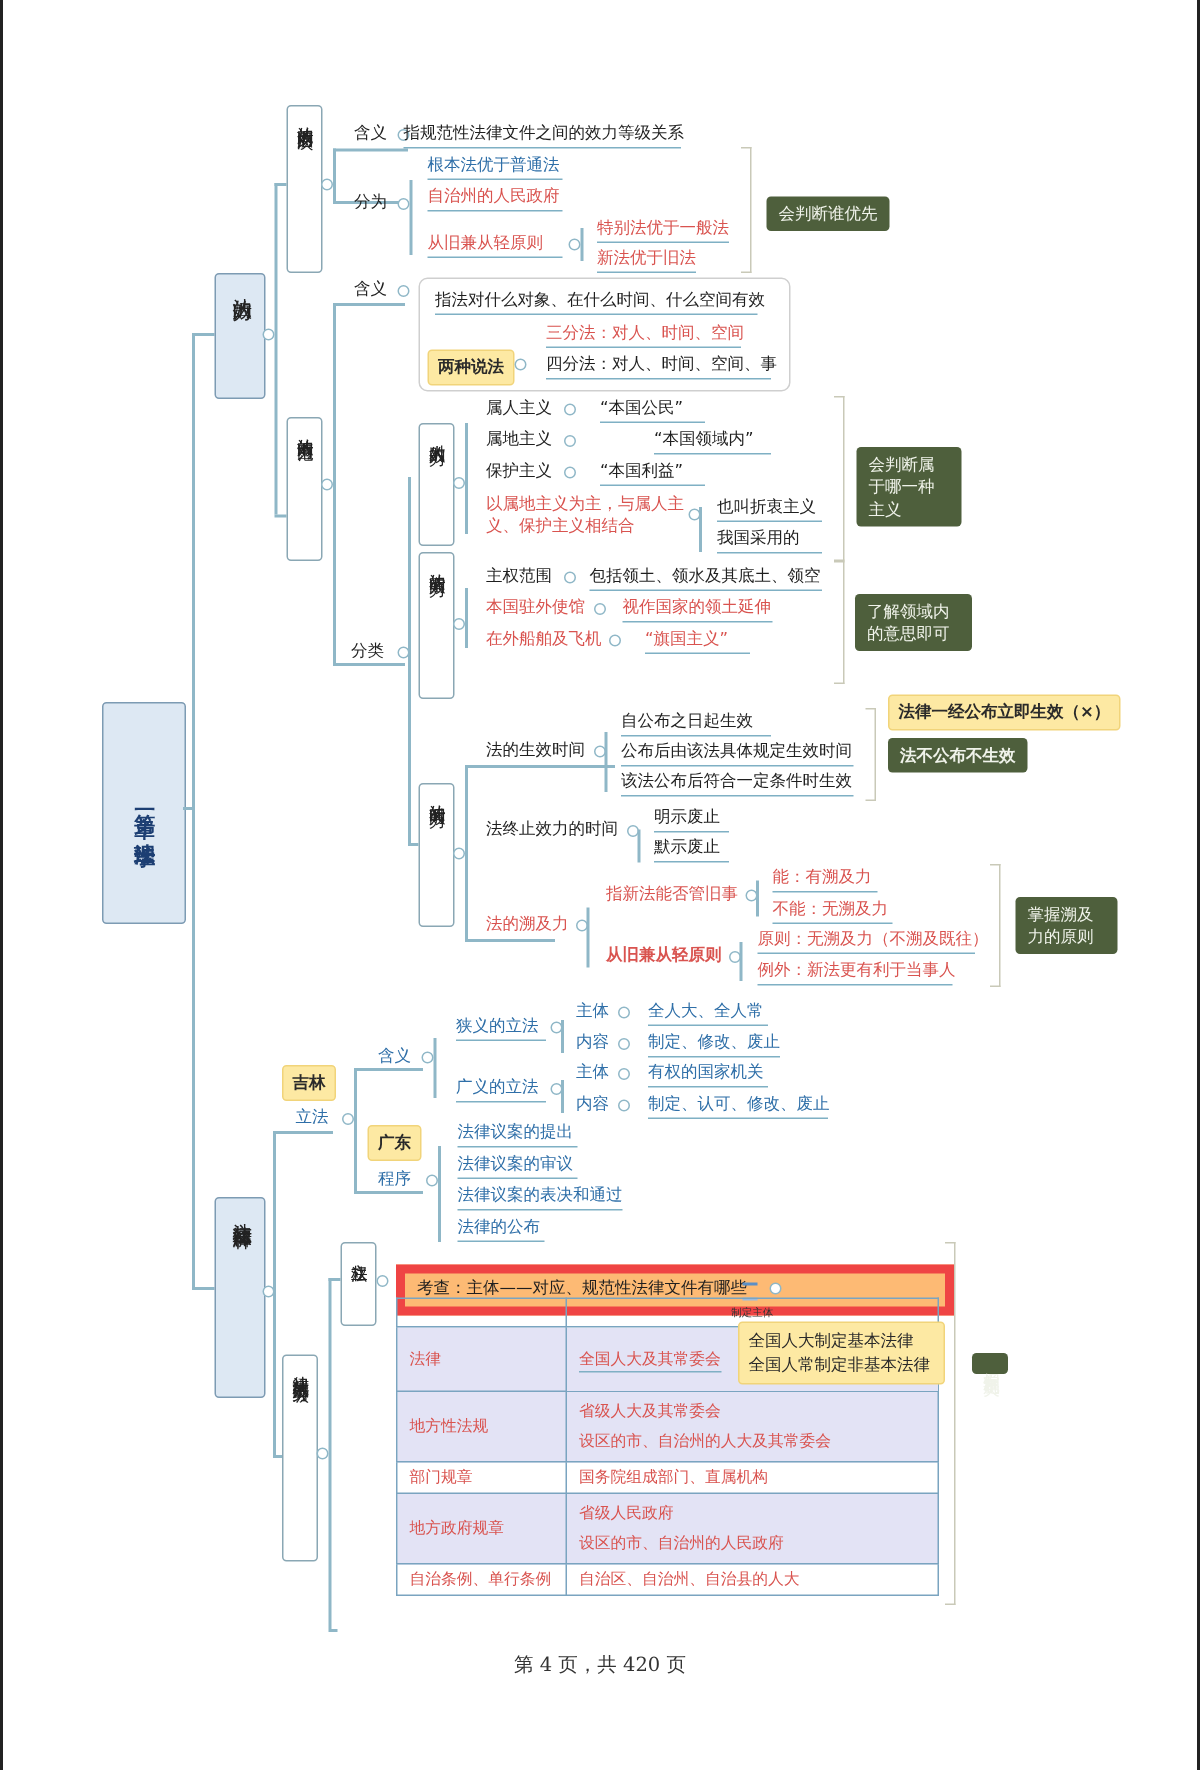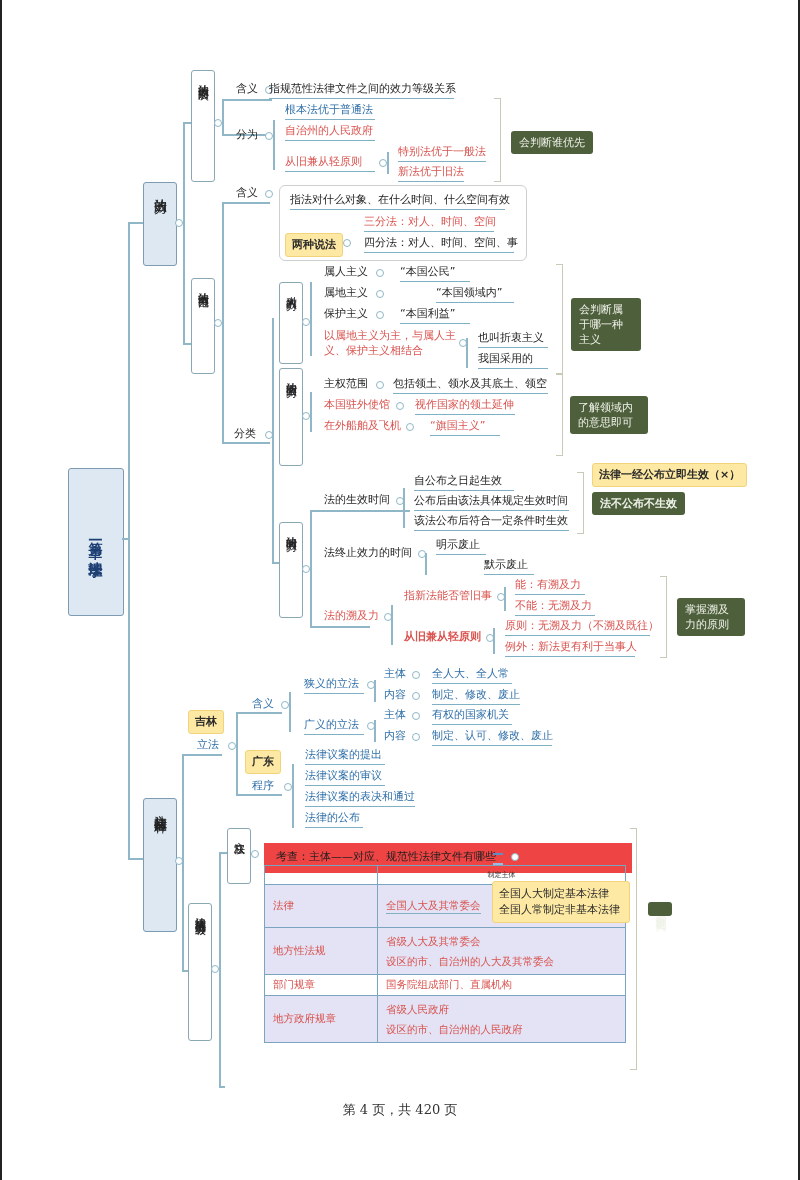--- a/index.html
+++ b/index.html
@@ -162,21 +162,21 @@
 <div class="t dark ul" style="left:414px;top:494px;width:155px;">公布后由该法具体规定生效时间</div>
 <div class="t dark ul" style="left:414px;top:514px;width:155px;">该法公布后符合一定条件时生效</div>
 <div class="bracket" style="left:577px;top:472px;height:60px;"></div>
 <div class="sticky" style="left:592px;top:463px;font-weight:bold;">法律一经公布立即生效（×）</div>
 <div class="note" style="left:592px;top:492px;font-weight:bold;">法不公布不生效</div>
 
 <div class="t dark" style="left:324px;top:546px;">法终止效力的时间</div>
 <div class="dot" style="left:418px;top:550px;"></div>
 <div class="line" style="left:425px;top:553px;width:1.5px;height:22px;"></div>
 <div class="t dark ul" style="left:436px;top:538px;width:50px;">明示废止</div>
-<div class="t dark ul" style="left:436px;top:558px;width:50px;margin-left:48px;">默示废止</div>
+<div class="t dark ul" style="left:436px;top:558px;width:50px;">默示废止</div>
 
 <div class="line" style="left:310px;top:626px;width:60px;height:1.5px;"></div>
 <div class="t red" style="left:324px;top:609px;">法的溯及力</div>
 <div class="dot" style="left:384px;top:613px;"></div>
 <div class="line" style="left:391px;top:605px;width:1.5px;height:40px;"></div>
 <div class="t red" style="left:404px;top:589px;">指新法能否管旧事</div>
 <div class="dot" style="left:497px;top:593px;"></div>
 <div class="line" style="left:504px;top:587px;width:1.5px;height:24px;"></div>
 <div class="t red ul" style="left:515px;top:578px;width:70px;">能：有溯及力</div>
 <div class="t red ul" style="left:515px;top:599px;width:80px;">不能：无溯及力</div>
@@ -244,21 +244,21 @@
 <div class="dot" style="left:211px;top:965px;"></div>
 <div class="line" style="left:219px;top:852px;width:1.5px;height:234px;"></div>
 <div class="line" style="left:219px;top:852px;width:8px;height:1.5px;"></div>
 <div class="line" style="left:219px;top:1086px;width:6px;height:1.5px;"></div>
 
 <div class="vbox" style="left:227px;top:828px;width:22px;height:48px;">
   <div class="vert" style="margin:1px auto;font-size:11px;">立法权</div>
 </div>
 <div class="dot" style="left:251px;top:850px;"></div>
 
-<div class="abs" style="left:264px;top:843px;width:360px;height:22px;border:4px solid #ef4444;background:#ef4444;">
+<div class="abs" style="left:264px;top:843px;width:360px;height:22px;border:6px solid #ef4444;background:#fdba74;">
   <span class="t dark" style="left:8px;top:3px;">考查：主体——对应、规范性法律文件有哪些</span>
   <span class="abs" style="left:225px;top:6px;width:10px;height:8px;border-top:2px solid #5b8fc7;border-bottom:2px solid #9bbbe0;"></span>
   <span class="dot" style="left:243px;top:6px;"></span>
 </div>
 <table class="lt" style="left:264px;top:865px;width:362px;">
   <tbody>
       <tr>
     <td style="width:96px;height:12px;"></td>
     <td style="text-align:center;font-size:7px;color:#333;">制定主体</td>
   </tr>
@@ -279,20 +279,24 @@
     <td>部门规章</td>
     <td>国务院组成部门、直属机构</td>
   </tr>
   <tr class="shade">
     <td>地方政府规章</td>
     <td style="line-height:20px;">
       <div>省级人民政府</div>
       <div>设区的市、自治州的人民政府</div>
     </td>
   </tr>
+  <tr>
+    <td>自治条例、单行条例</td>
+    <td>自治区、自治州、自治县的人大</td>
+  </tr>
 </tbody>
   </table>
 <div class="sticky" style="left:492px;top:881px;width:124px;line-height:16px;">
   <div>全国人大制定基本法律</div>
   <div>全国人常制定非基本法律</div>
 </div>
 
 <div class="bracket" style="left:630px;top:828px;height:240px;"></div>
 <div class="note" style="left:648px;top:902px;width:14px;padding:4px 5px;text-align:center;">
   <div class="vert" style="margin:0 auto;">掌握制定机关</div>

